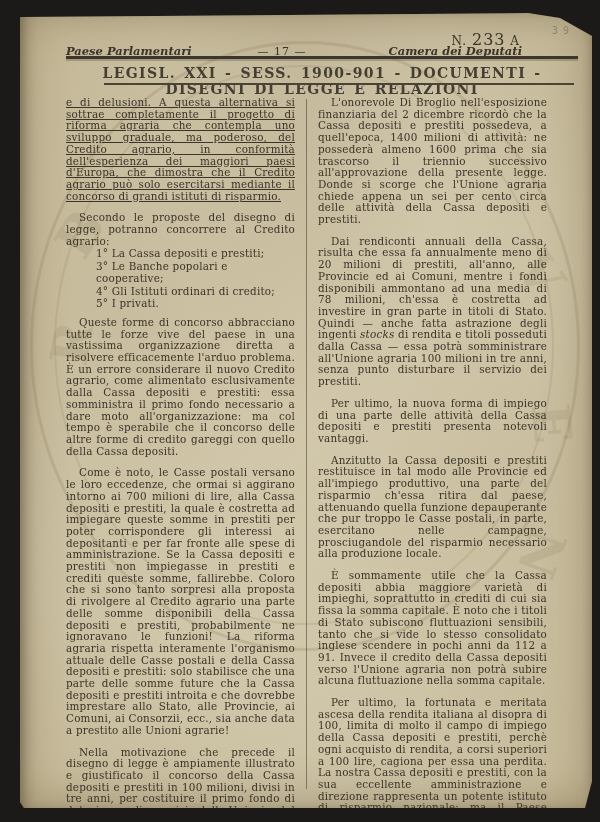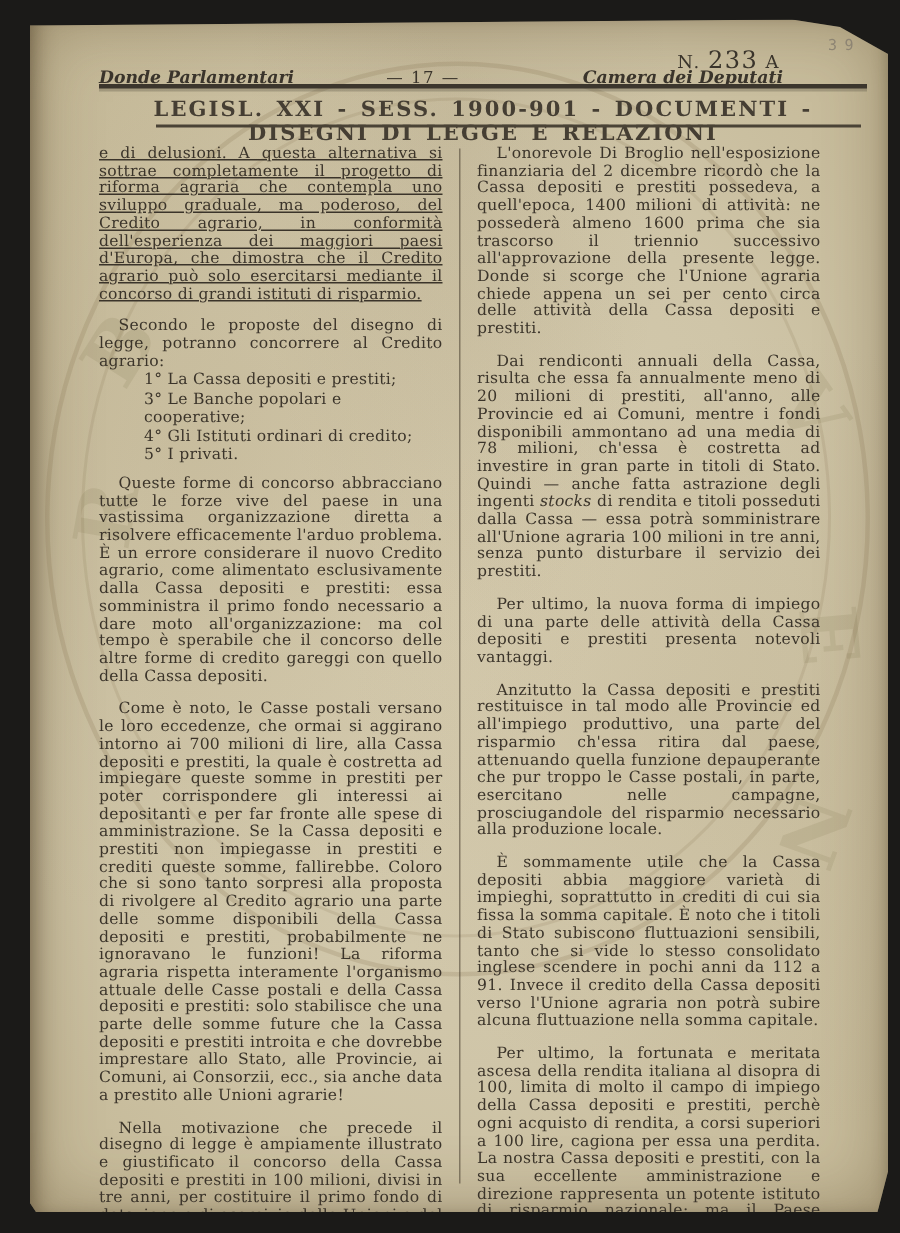--- a/index.html
+++ b/index.html
@@ -88,21 +88,21 @@
 
   <div class="stamp-39">39</div>
 
   <div class="doc-number">
     <span>N.</span>
     <span class="big">233</span>
     <span>A</span>
   </div>
 
   <div class="header-row">
-    <span class="left">Donde Parlamentari</span>
+    <span class="left">Paese Parlamentari</span>
     <span class="center">— 17 —</span>
     <span class="right">Camera dei Deputati</span>
   </div>
   <div class="rule-main"></div>
 
   <div class="subheader">LEGISL. XXI  -  SESS. 1900-901  -  DOCUMENTI  -  DISEGNI DI LEGGE E RELAZIONI</div>
   <div class="rule-sub"></div>
 
   <div class="columns">
     <div class="col">

